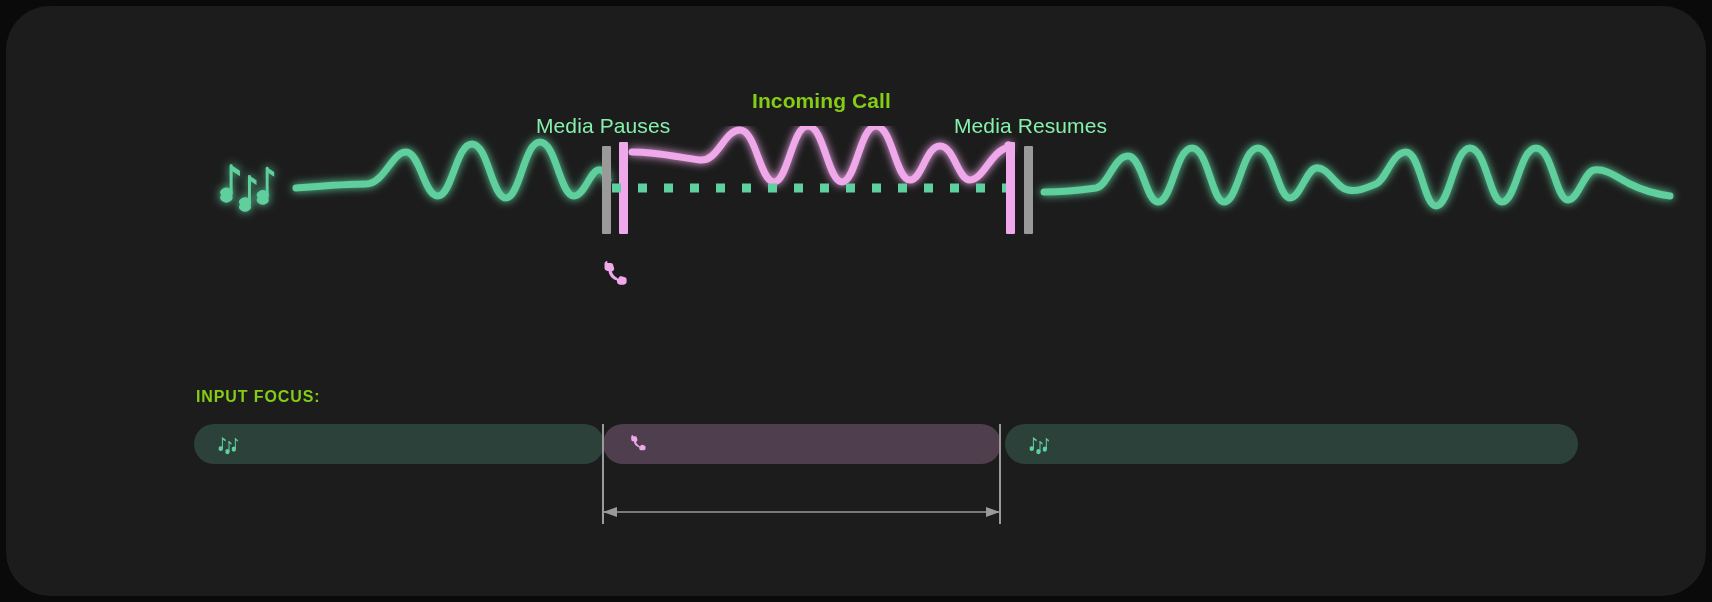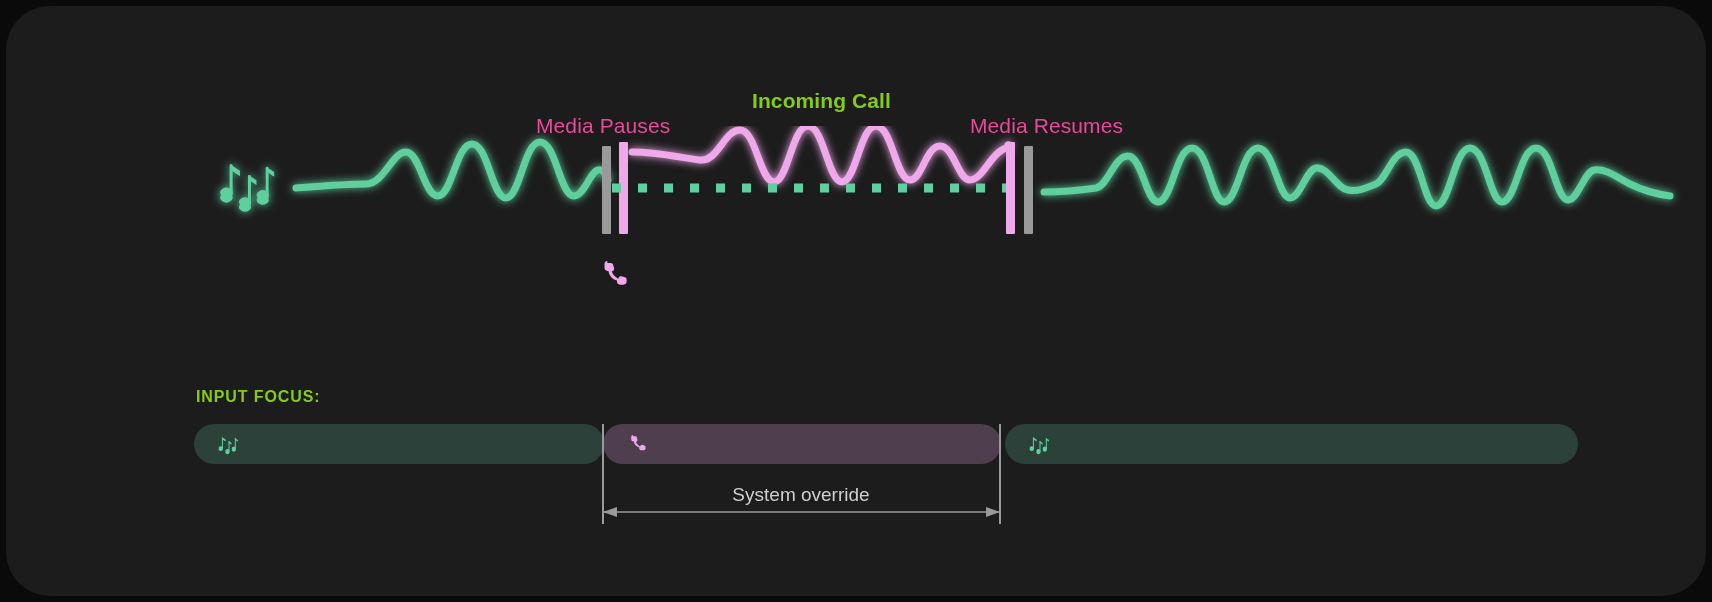--- a/index.html
+++ b/index.html
@@ -19,27 +19,27 @@
     left:6px;top:6px;
     width:1700px;height:590px;
     background:#1c1c1c;
     border-radius:44px;
     overflow:hidden;
   }
 
   
   .lbl{
     position:absolute;
-    color:#ec4899;
+    color:#86efac;
     font-size:21px;
     white-space:nowrap;
     letter-spacing:.1px;
   }
   #lbl-pause{ left:530px; top:108px; }
-  #lbl-resume{ left:948px; top:108px;margin-left:16px; }
+  #lbl-resume{ left:948px; top:108px; }
   #lbl-call{
     left:746px; top:83px;
     color:#84cc16;
     font-size:21px;
     font-weight:bold;
   }
 
   
   #wave-area{
     position:absolute;
@@ -236,16 +236,15 @@
       </svg>
     </div>
 
     <svg id="bracket" viewBox="0 0 430 110">
       <line x1="17" y1="0" x2="17" y2="100" stroke="#9a9a9a" stroke-width="2"></line>
       <line x1="414" y1="0" x2="414" y2="100" stroke="#9a9a9a" stroke-width="2"></line>
       <line x1="17" y1="88" x2="414" y2="88" stroke="#9a9a9a" stroke-width="1.6"></line>
       <polygon points="17,88 31,83 31,93" fill="#9a9a9a"></polygon>
       <polygon points="414,88 400,83 400,93" fill="#9a9a9a"></polygon>
     </svg>
-    <div id="override-label">System override</div>
 
   </div>
 </div>
 
 </body></html>

